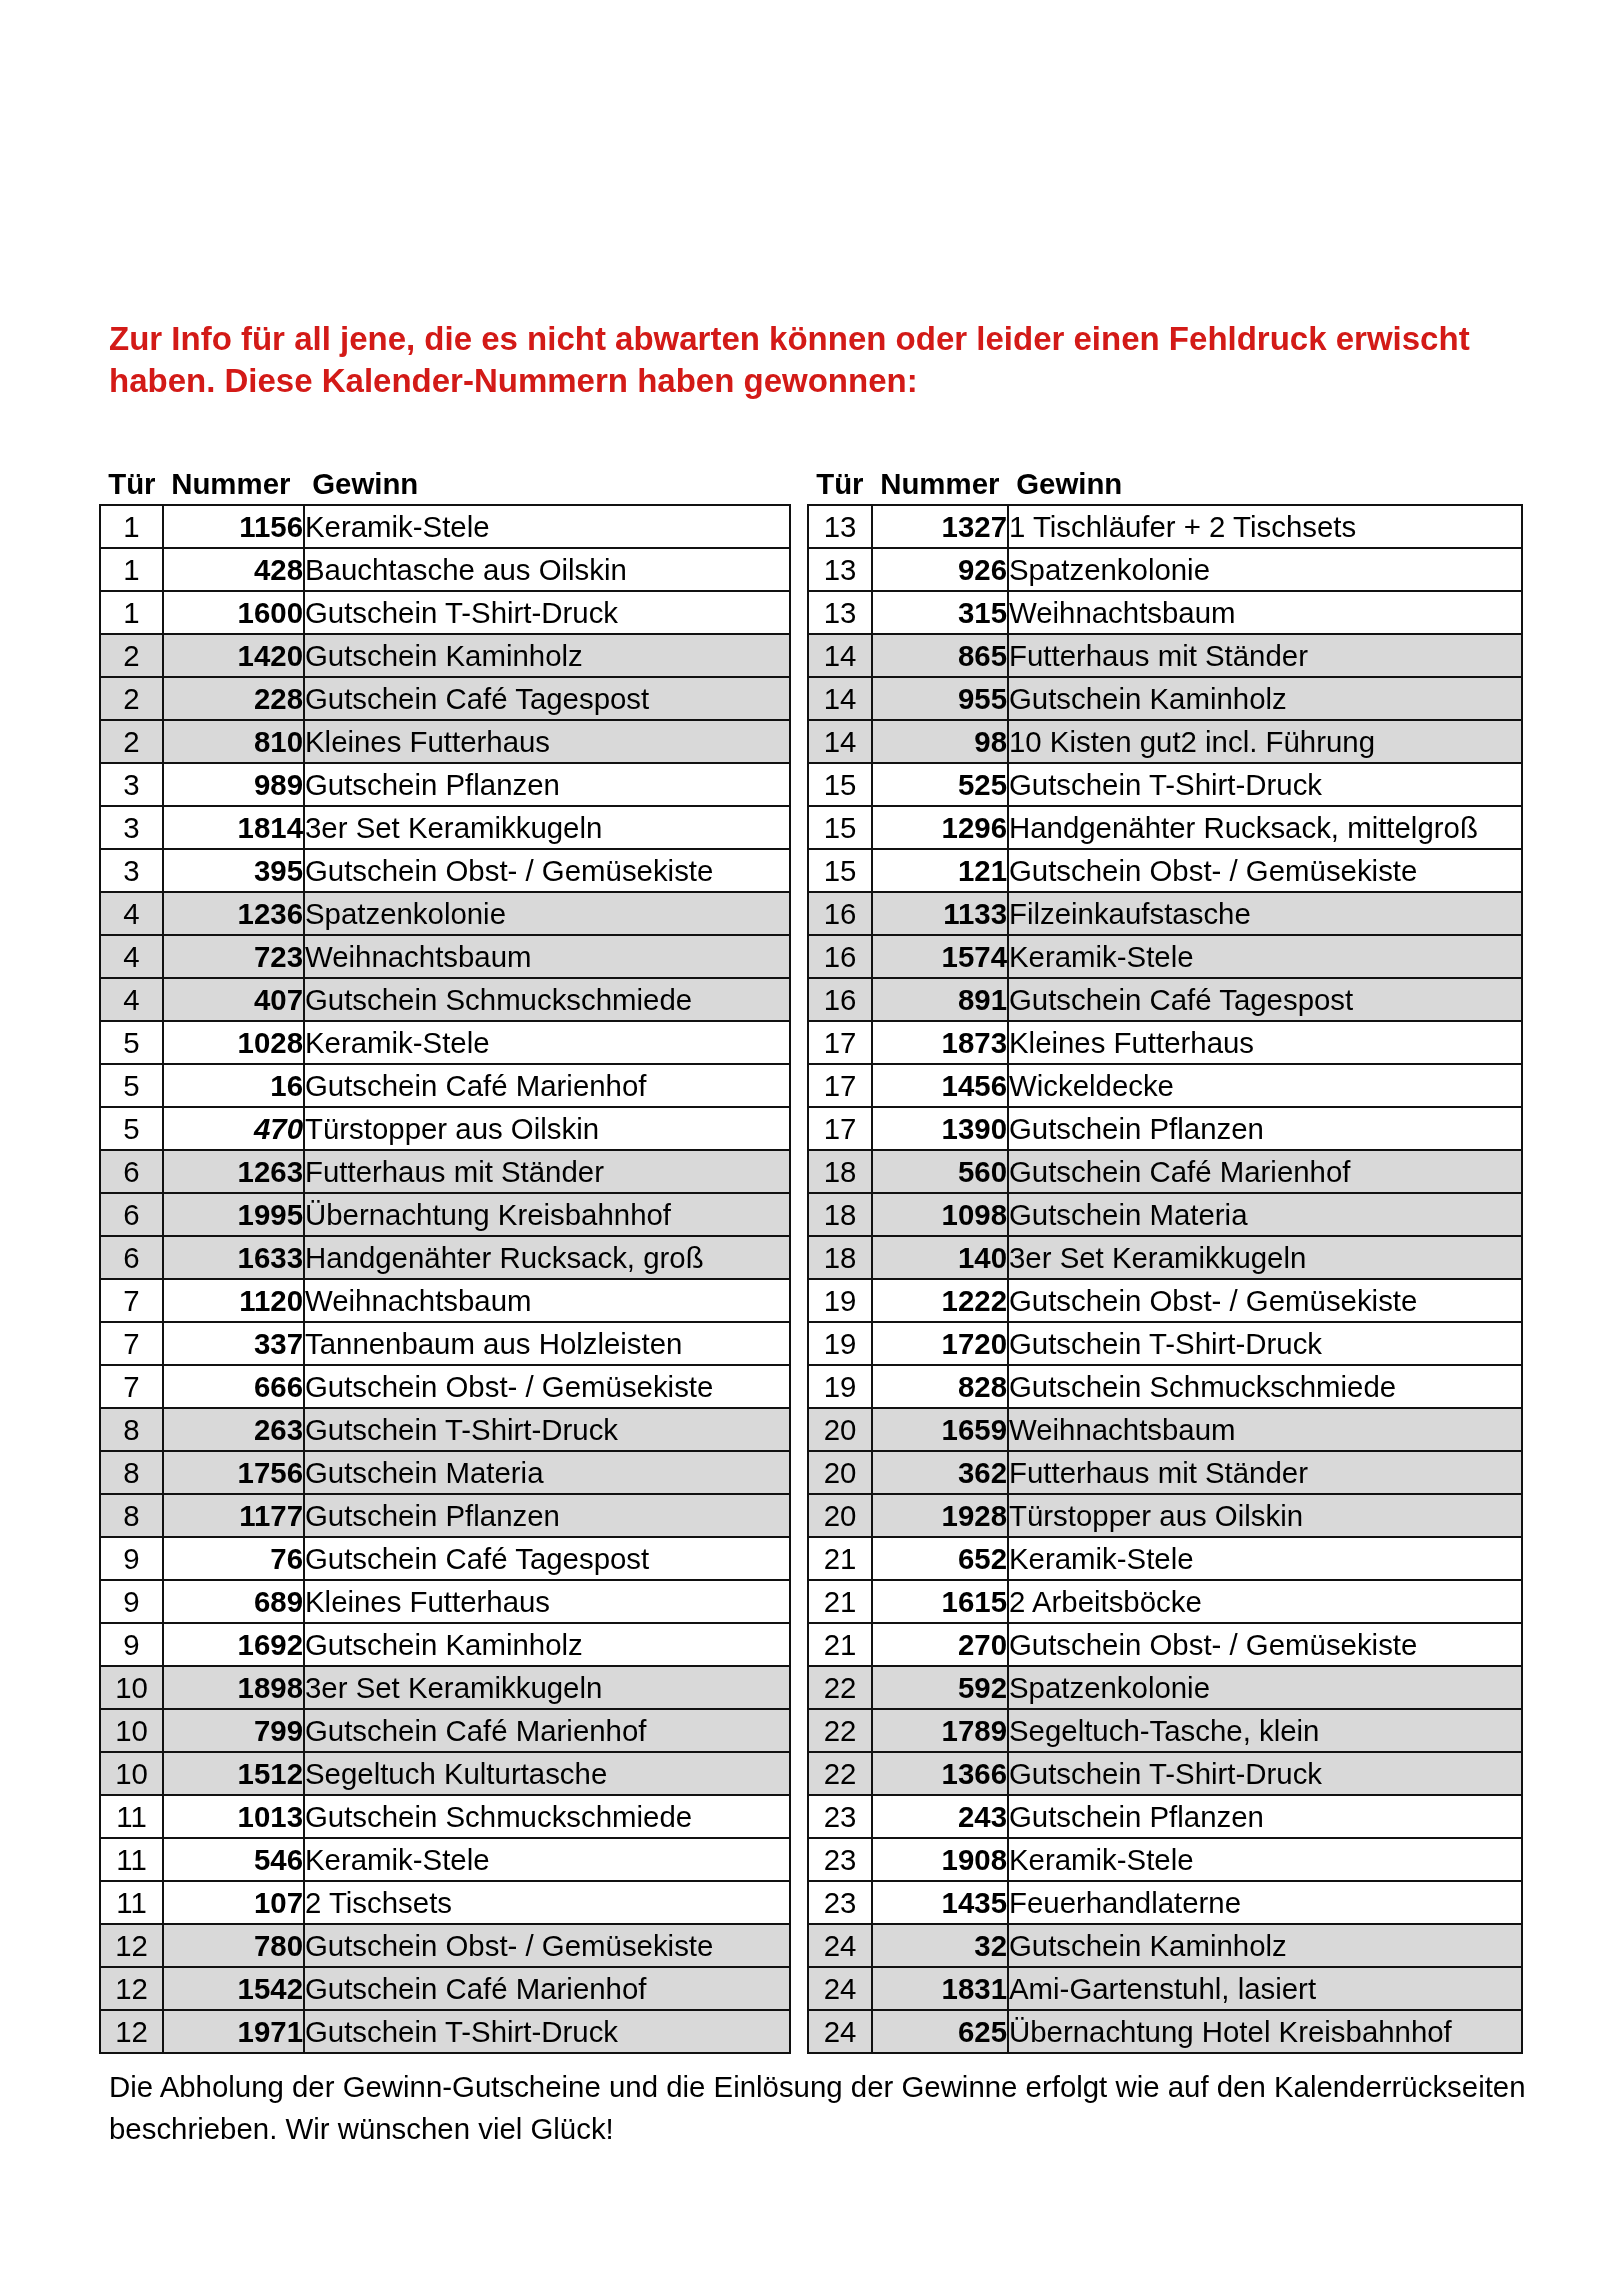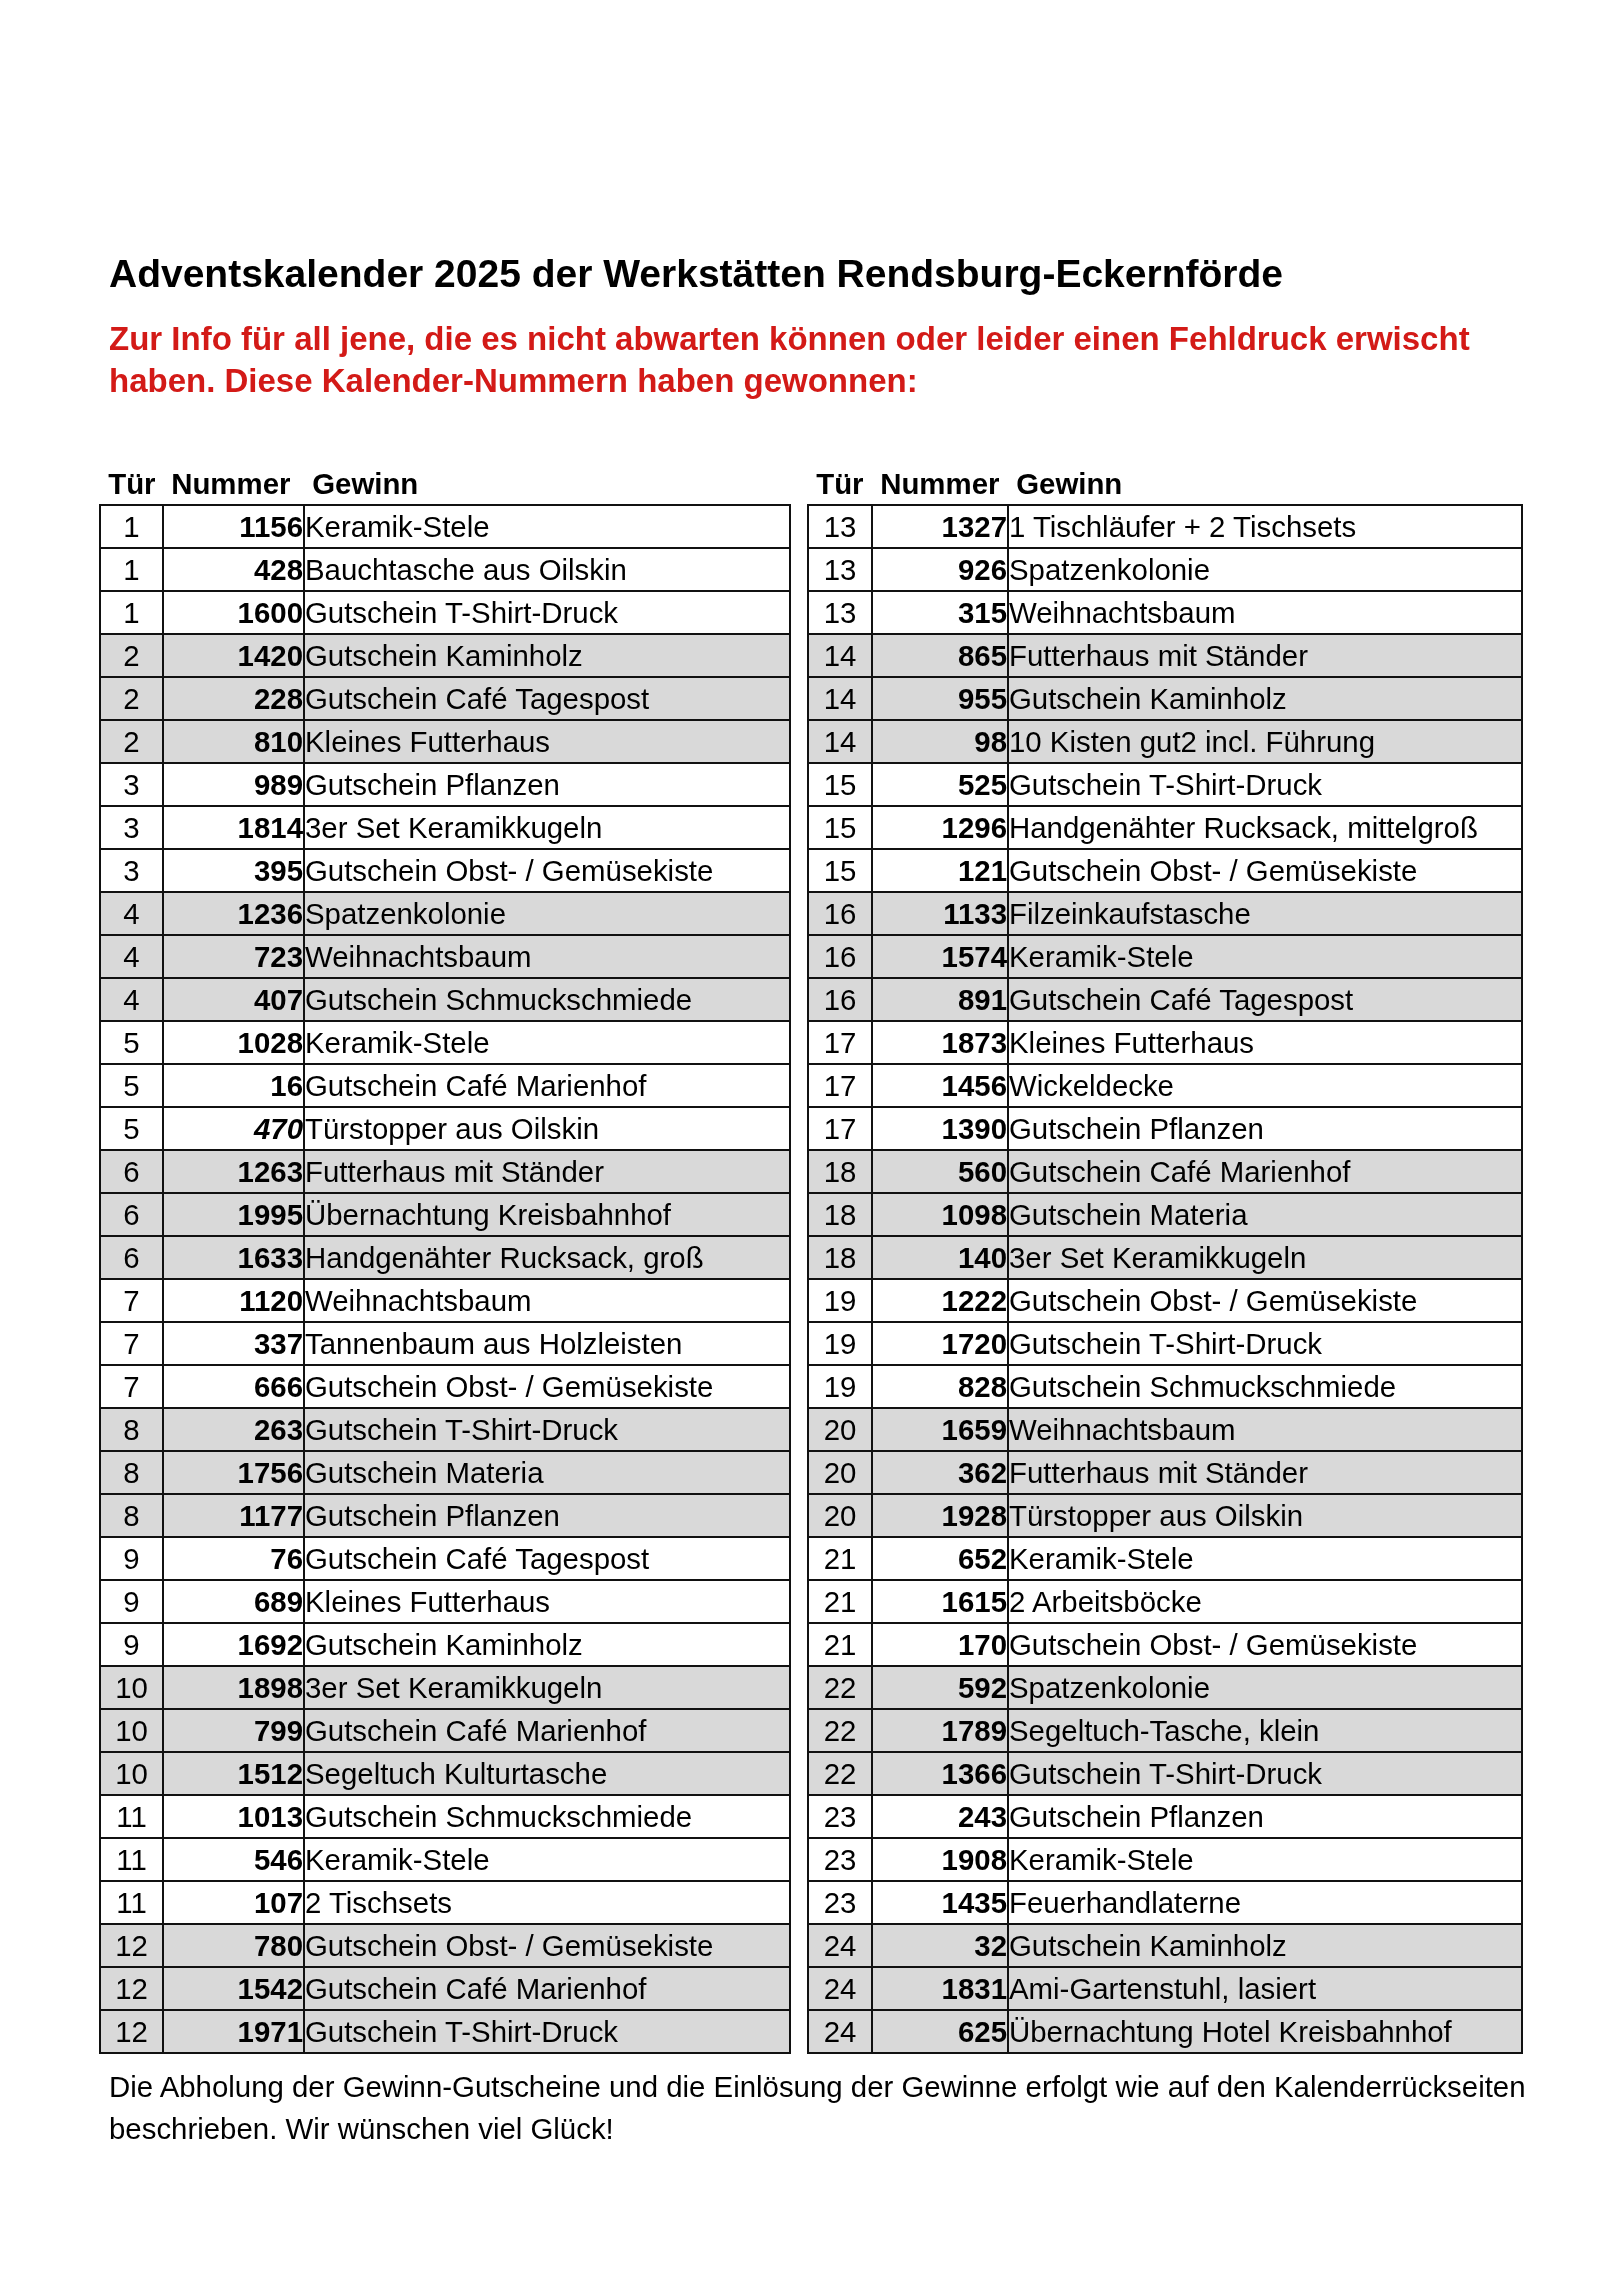--- a/index.html
+++ b/index.html
@@ -92,21 +92,20 @@
     line-height: 1.42;
     white-space: pre-line;
     width: 1427px;
   }
 </style>
 </head>
 <body>
 
 <div class="page">
 
-  <h1 class="doc-title">Adventskalender 2025 der Werkstätten Rendsburg-Eckernförde</h1>
 
   <div class="doc-subtitle">Zur Info für all jene, die es nicht abwarten können oder leider einen Fehldruck erwischt
 haben. Diese Kalender-Nummern haben gewonnen:</div>
 
   <section class="winners-table left">
     <div class="col-headers">
       <span class="h" style="width: 63px;">Tür</span>
       <span class="h" style="width: 141px;">Nummer</span>
       <span class="h" style="width: 486px;">Gewinn</span>
     </div>
@@ -429,21 +428,21 @@
             <td class="c-number" style="width: 136px;">652</td>
             <td class="c-prize" style="width: 514px;">Keramik-Stele</td>
           </tr>
           <tr>
             <td class="c-door" style="width: 64px;">21</td>
             <td class="c-number" style="width: 136px;">1615</td>
             <td class="c-prize" style="width: 514px;">2 Arbeitsböcke</td>
           </tr>
           <tr>
             <td class="c-door" style="width: 64px;">21</td>
-            <td class="c-number" style="width: 136px;">170</td>
+            <td class="c-number" style="width: 136px;">270</td>
             <td class="c-prize" style="width: 514px;">Gutschein Obst- / Gemüsekiste</td>
           </tr>
           <tr class="shaded">
             <td class="c-door" style="width: 64px;">22</td>
             <td class="c-number" style="width: 136px;">592</td>
             <td class="c-prize" style="width: 514px;">Spatzenkolonie</td>
           </tr>
           <tr class="shaded">
             <td class="c-door" style="width: 64px;">22</td>
             <td class="c-number" style="width: 136px;">1789</td>

